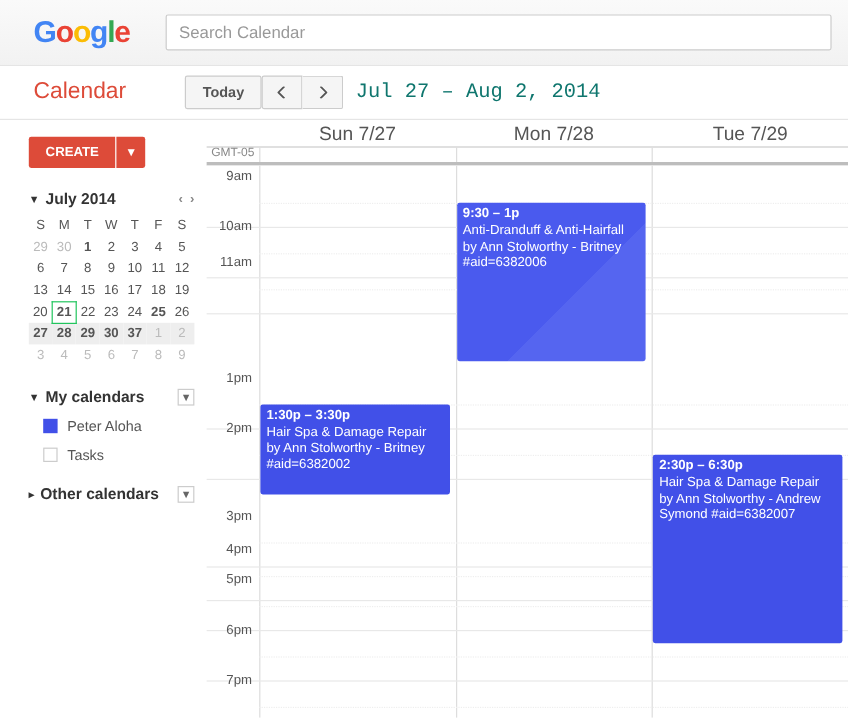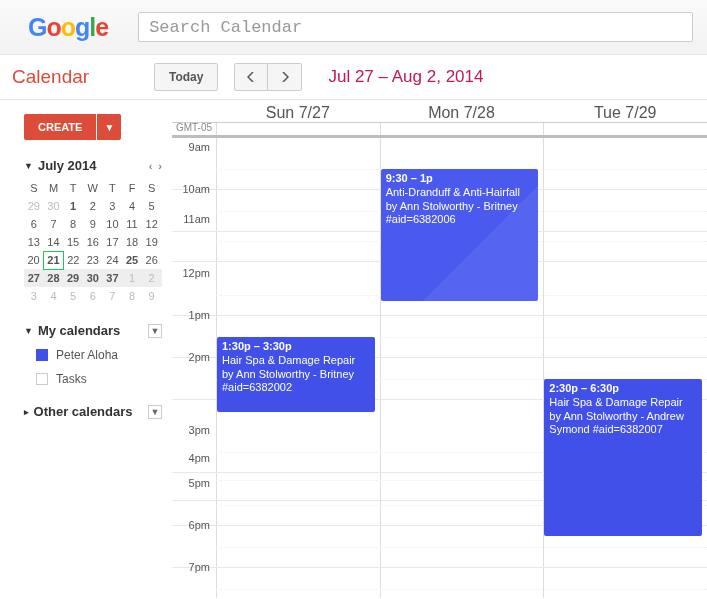--- a/index.html
+++ b/index.html
@@ -1,30 +1,30 @@
 <!DOCTYPE html>
 <html><head>
 <meta charset="utf-8">
 <style>
 * { box-sizing: border-box; margin: 0; padding: 0; }
 body { font-family: Arial, sans-serif; font-size: 13px; color: #333; background: #fff; width: 707px; height: 599px; overflow: hidden; }
 
 .topbar { height: 55px; background: linear-gradient(#fafafa,#f2f2f2); border-bottom: 1px solid #e5e5e5; display: flex; align-items: center; padding: 0 14px 0 28px; gap: 30px; }
 .logo { font-size: 25px; font-weight: bold; letter-spacing: -1px; }
 .logo .b { color: #4285f4; } .logo .r { color: #ea4335; } .logo .y { color: #fbbc05; } .logo .g { color: #34a853; }
-.search { flex: 1; height: 30px; background: #fff; border: 1px solid #ccc; border-radius: 2px; padding: 0 10px; color: #999; font-size: 17px; display: flex; align-items: center; font-family: Liberation Mono, monospace; }
-
-.navbar { height: 45px; border-bottom: 1px solid #e5e5e5; display: flex; align-items: center; padding: 0 12px; gap: 16px; }
+.search { flex: 1; height: 30px; background: #fff; border: 1px solid #ccc; border-radius: 2px; padding: 0 10px; color: #999; font-size: 14px; display: flex; align-items: center; }
+
+.navbar { height: 45px; border-bottom: 1px solid #e5e5e5; display: flex; align-items: center; padding: 0 28px; gap: 0; }
 .app-title { color: #dd4b39; font-size: 19px; width: 126px; }
 .btn-today { background: #f5f5f5; border: 1px solid #ccc; border-radius: 2px; padding: 6px 14px; font-weight: bold; font-size: 12px; color: #555; cursor: pointer; }
 .nav-arrows { display: flex; }
 .nav-arrow { width: 34px; height: 28px; background: #f5f5f5; border: 1px solid #ccc; display: flex; align-items: center; justify-content: center; color: #555; cursor: pointer; }
 .nav-arrow:first-child { border-radius: 2px 0 0 2px; }
 .nav-arrow:last-child { border-radius: 0 2px 2px 0; border-left: none; }
-.date-range { font-size: 17px; color: #be185d; margin-left: 10px; }
+.date-range { font-size: 17px; color: #0f766e; margin-left: 10px; font-family: Liberation Mono, monospace; }
 
 .main { display: flex; height: calc(599px - 100px); }
 .sidebar { width: 172px; padding: 14px 10px 0 24px; flex-shrink: 0; }
 .create-btn { display: flex; margin-bottom: 18px; }
 .create-main { background: #dd4b39; color: #fff; font-weight: bold; font-size: 11px; padding: 7px 14px; border-radius: 2px 0 0 2px; cursor: pointer; }
 .create-drop { background: #dd4b39; color: #fff; width: 24px; display: flex; align-items: center; justify-content: center; border-radius: 0 2px 2px 0; margin-left: 1px; cursor: pointer; font-size: 10px; }
 
 .mini-header { display: flex; align-items: center; font-weight: bold; font-size: 13px; color: #333; margin-bottom: 6px; }
 .mini-header .tri { font-size: 9px; margin-right: 5px; }
 .mini-nav { margin-left: auto; display: flex; gap: 6px; color: #888; font-size: 11px; }
@@ -220,23 +220,20 @@
       </div>
     <div class="hour-row" style="top: 10px;">
           <div class="hour-label">9am</div>
         </div>
         <div class="hour-row" style="top: 52px;">
           <div class="hour-label">10am</div>
         </div>
         <div class="hour-row" style="top: 82px;">
           <div class="hour-label">11am</div>
         </div>
-        <div class="hour-row" style="top: 136px;">
-          <div class="hour-label">12pm</div>
-        </div>
         <div class="hour-row" style="top: 178px;">
           <div class="hour-label">1pm</div>
         </div>
         <div class="hour-row" style="top: 220px;">
           <div class="hour-label">2pm</div>
         </div>
         <div class="hour-row" style="top: 270px; margin-top: 23px;">
           <div class="hour-label">3pm</div>
         </div>
         <div class="hour-row" style="top: 321px;">

